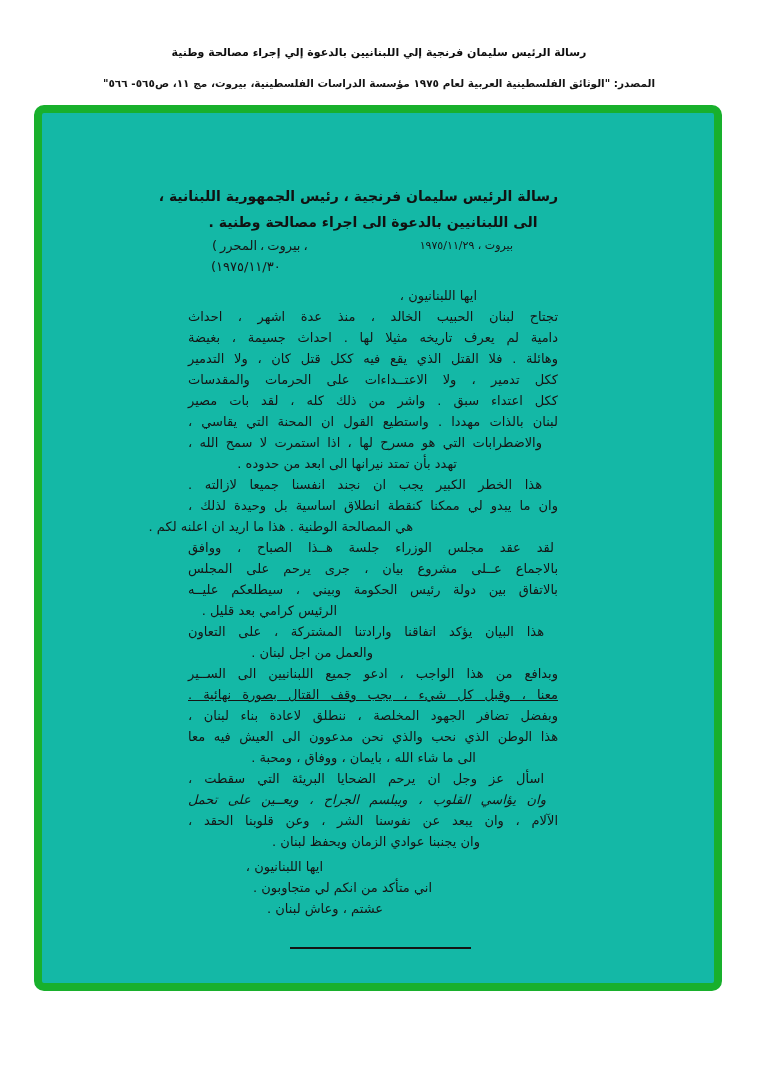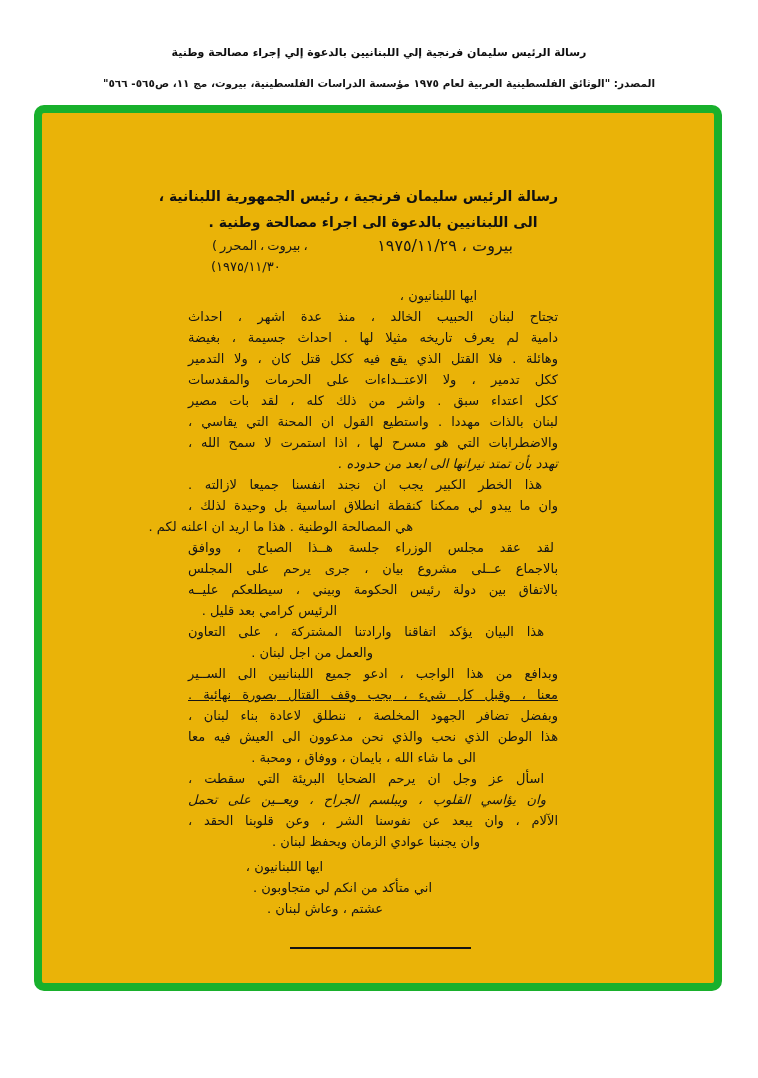--- a/index.html
+++ b/index.html
@@ -24,34 +24,34 @@
     text-align: center; direction: rtl;
     font-weight: bold; font-size: 10.5px; line-height: 14px;
     color: #141414;
   }
 
   .doc-frame {
     position: absolute; left: 34px; top: 105px;
     width: 672px; height: 870px;
     border: 8px solid #18b02c;
     border-radius: 10px;
-    background: #eab308;
+    background: #14b8a6;
   }
 
   .doc-title {
     position: absolute; left: 188px; top: 183px; width: 370px;
     direction: rtl; text-align: center;
     font-weight: bold; font-size: 14px; line-height: 26px;
     white-space: nowrap;
     color: #111;
   }
 
   .place-date {
     position: absolute; top: 237px; right: 245px;
-    direction: rtl; font-size: 16px; line-height: 18px;
+    direction: rtl; font-size: 11px; line-height: 18px;
     white-space: nowrap;
   }
   .attribution-1 {
     position: absolute; top: 237px; left: 212px;
     direction: ltr; display: flex; gap: 3px;
     font-size: 13px; line-height: 18px; white-space: nowrap;
   }
   .attribution-2 {
     position: absolute; top: 258px; left: 211px;
     direction: ltr; unicode-bidi: isolate;
@@ -101,22 +101,22 @@
   <div class="attribution-2">(١٩٧٥/١١/٣٠</div>
 
   <div class="doc-body">
       <div class="bline right" style="margin-right: 81px;">ايها اللبنانيون ،</div>
       <div class="bline justify" style="margin-right: 0px;">تجتاح لبنان الحبيب الخالد ، منذ عدة اشهر ، احداث</div>
       <div class="bline justify" style="margin-right: 0px;">دامية لم يعرف تاريخه مثيلا لها . احداث جسيمة ، بغيضة</div>
       <div class="bline justify" style="margin-right: 0px;">وهائلة . فلا القتل الذي يقع فيه ككل قتل كان ، ولا التدمير</div>
       <div class="bline justify" style="margin-right: 0px;">ككل تدمير ، ولا الاعتــداءات على الحرمات والمقدسات</div>
       <div class="bline justify" style="margin-right: 0px;">ككل اعتداء سبق . واشر من ذلك كله ، لقد بات مصير</div>
       <div class="bline justify" style="margin-right: 0px;">لبنان بالذات مهددا . واستطيع القول ان المحنة التي يقاسي ،</div>
-      <div class="bline justify" style="margin-right: 0px;">والاضطرابات التي هو مسرح لها ، اذا استمرت لا سمح الله ،</div>
-      <div class="bline right" style=" font-style: italic;">تهدد بأن تمتد نيرانها الى ابعد من حدوده .</div>
+      <div class="bline justify" style="margin-right: 16px;">والاضطرابات التي هو مسرح لها ، اذا استمرت لا سمح الله ،</div>
+      <div class="bline right" style="margin-right: 101px;">تهدد بأن تمتد نيرانها الى ابعد من حدوده .</div>
       <div class="bline justify" style="margin-right: 16px;">هذا الخطر الكبير يجب ان نجند انفسنا جميعا لازالته .</div>
       <div class="bline justify" style="margin-right: 0px;">وان ما يبدو لي ممكنا كنقطة انطلاق اساسية بل وحيدة لذلك ،</div>
       <div class="bline right" style="margin-right: 145px;">هي المصالحة الوطنية . هذا ما اريد ان اعلنه لكم .</div>
       <div class="bline justify" style="margin-right: 4px;">لقد عقد مجلس الوزراء جلسة هــذا الصباح ، ووافق</div>
       <div class="bline justify" style="margin-right: 0px;">بالاجماع عــلى مشروع بيان ، جرى يرحم على المجلس</div>
       <div class="bline justify" style="margin-right: 0px;">بالاتفاق بين دولة رئيس الحكومة وبيني ، سيطلعكم عليــه</div>
       <div class="bline right" style="margin-right: 221px;">الرئيس كرامي بعد قليل .</div>
       <div class="bline justify" style="margin-right: 14px;">هذا البيان يؤكد اتفاقنا وارادتنا المشتركة ، على التعاون</div>
       <div class="bline right" style="margin-right: 185px;">والعمل من اجل لبنان .</div>
       <div class="bline justify" style="margin-right: 0px;">وبدافع من هذا الواجب ، ادعو جميع اللبنانيين الى الســير</div>

